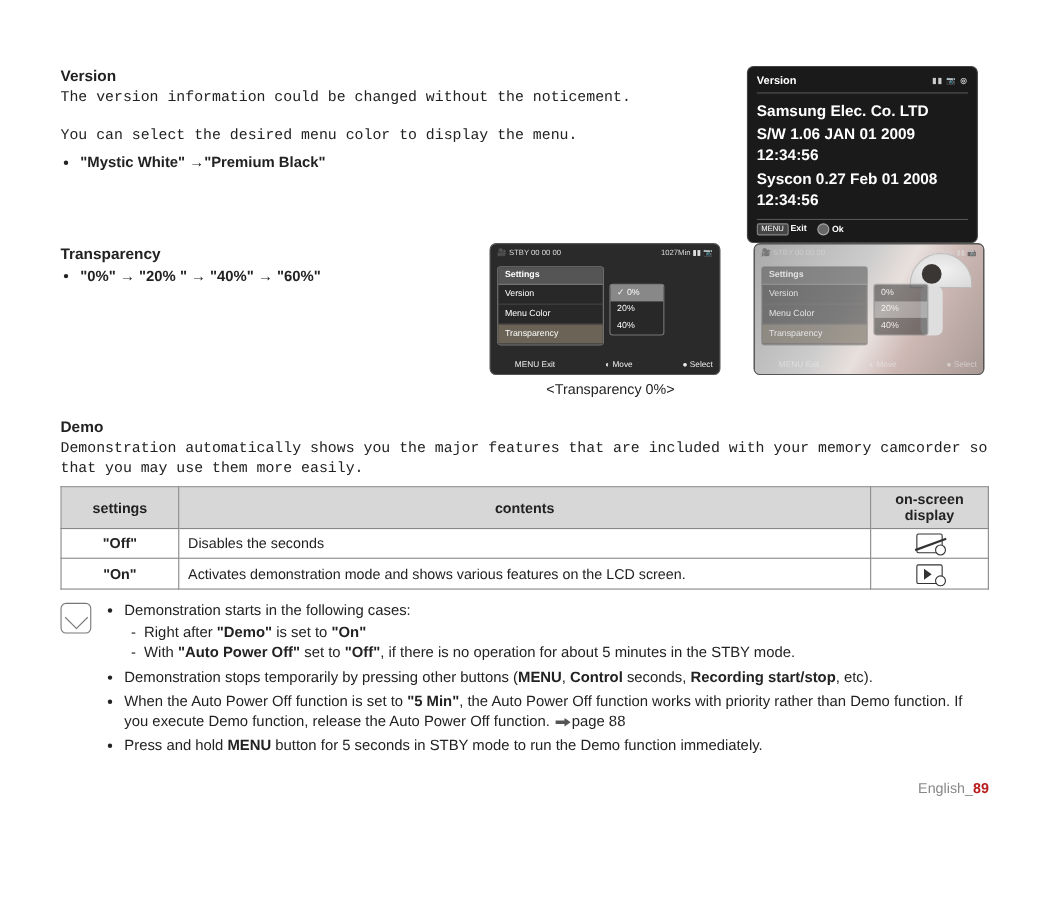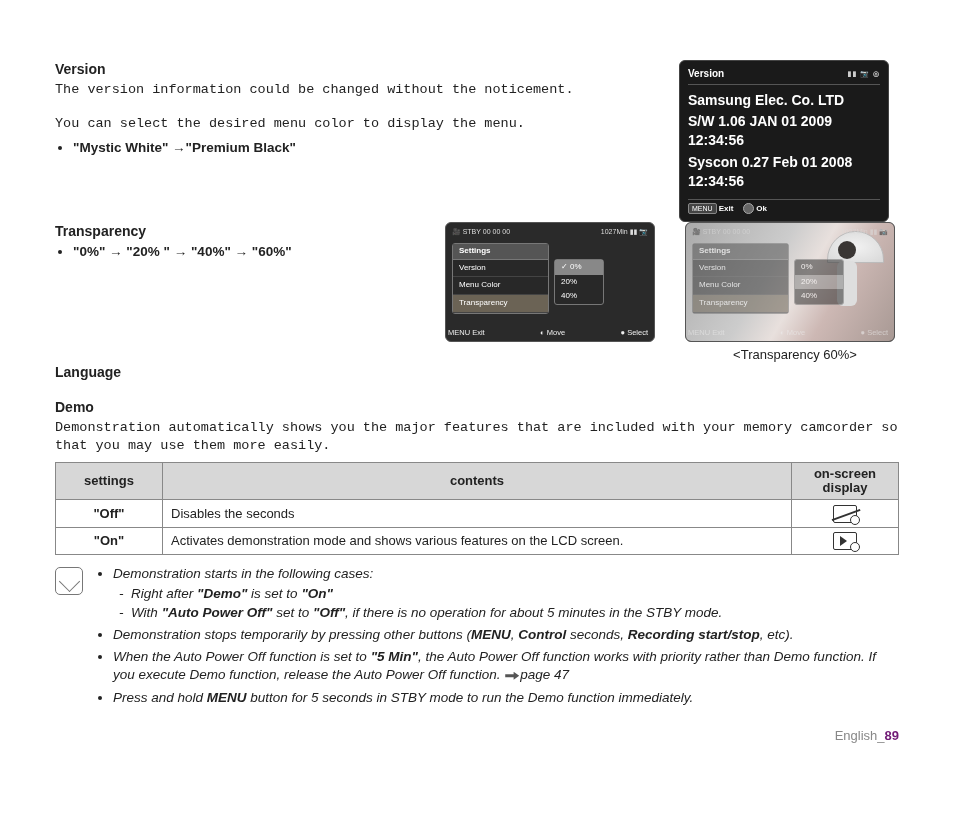--- a/index.html
+++ b/index.html
@@ -87,21 +87,21 @@
     padding:3px 6px; font-size:8px; border-bottom:1px solid #444;
   }
   .lcd2 .menu-box .item.sel { background:#6b6355; }
   .lcd2 .sub-box {
     position:absolute; top:36px; left:108px; width:48px;
     background:rgba(40,40,40,.95); border:1px solid #777; border-radius:3px;
   }
   .lcd2 .sub-box .opt { padding:2px 6px; font-size:8px; }
   .lcd2 .sub-box .opt.sel { background:#888; }
   .lcd2 .footer2 {
-    position:absolute; bottom:3px; left:2px; right:6px;
+    position:absolute; bottom:3px; left:22px; right:6px;
     display:flex; justify-content:space-between; font-size:7.5px; color:#eee;
   }
   .lcd2.faded::before {
     content:""; position:absolute; inset:0;
     background: linear-gradient(120deg,#aaa 0%, #ccc 40%, #e8e0dd 55%, #cdb8b4 70%, #a89994 100%);
     opacity:1;
   }
   .lcd2.faded .person {
     position:absolute; right:20px; top:18px; width:55px; height:80px;
   }
@@ -154,26 +154,26 @@
   .note-icon {
     width:26px; height:26px; border:1.5px solid #777; border-radius:5px;
     display:flex; align-items:center; justify-content:center; flex:0 0 26px;
     margin-top:2px;
   }
   .note-icon .pen {
     width:14px;height:14px;border-left:1.5px solid #777;border-bottom:1.5px solid #777;
     transform:rotate(-45deg);
   }
   .note-list { flex:1; padding-left:18px; margin:0; }
-  .note-list > li { margin-bottom:4px;font-style:italic; }
+  .note-list > li { margin-bottom:4px; }
   .note-list ul { list-style:'-  '; padding-left:18px; margin:2px 0; }
   .arrow { display:inline-block; width:14px; height:8px; background:#555; clip-path:polygon(0 30%,60% 30%,60% 0,100% 50%,60% 100%,60% 70%,0 70%); vertical-align:middle; margin:0 1px; }
 
   .pagefoot { text-align:right; color:#888; font-size:13px; margin-top:12px; }
-  .pagefoot .pn { color:#701a75; font-weight:bold; }
+  .pagefoot .pn { color:#b91c1c; font-weight:bold; }
 </style>
 </head>
 <body>
 
 <div class="row">
   <div class="col">
     <div class="section">
       <h4>Version</h4>
       <p>The version information could be changed without the noticement.</p>
     </div>
@@ -240,20 +240,21 @@
         <div class="opt sel">✓ <span>0%</span></div>
         <div class="opt">20%</div>
         <div class="opt">40%</div>
       </div>
       <div class="footer2">
         <span><span class="badge">MENU</span> <span>Exit</span></span>
         <span>◐ <span>Move</span></span>
         <span>● <span>Select</span></span>
       </div>
     </div>
+    <div class="caption">&lt;Transparency 0%&gt;</div>
   </div>
 
   <div style="flex:0 0 220px">
     <div class="lcd2 faded">
       <div class="umbrella"></div>
       <div class="person">
           <div class="head"></div>
           <div class="body"></div>
         </div>
       <div class="overlay">
@@ -272,26 +273,24 @@
           <div class="opt sel">20%</div>
           <div class="opt">40%</div>
         </div>
         <div class="footer2">
           <span><span class="badge">MENU</span> <span>Exit</span></span>
           <span>◐ <span>Move</span></span>
           <span>● <span>Select</span></span>
         </div>
       </div>
     </div>
-    <div class="caption">&lt;Transparency 60%&gt;</div>
   </div>
 </div>
 
 <div class="section">
-  <h4>Language</h4>
 </div>
 
 <div class="section">
   <h4>Demo</h4>
   <p>Demonstration automatically shows you the major features that are included with your memory camcorder so that you may use them more easily.</p>
 
   <table class="demo">
     <thead>
       <tr>
         <th class="s">settings</th>
@@ -319,21 +318,21 @@
       </div>
     <ul class="note-list">
       <li>
         <span>Demonstration starts in the following cases:</span>
         <ul>
           <li><span>Right after </span><b>"Demo"</b><span> is set to </span><b>"On"</b></li>
           <li><span>With </span><b>"Auto Power Off"</b><span> set to </span><b>"Off"</b><span>, if there is no operation for about 5 minutes in the STBY mode.</span></li>
         </ul>
       </li>
       <li><span>Demonstration stops temporarily by pressing other buttons (</span><b>MENU</b><span>, </span><b>Control</b><span> seconds, </span><b>Recording start/stop</b><span>, etc).</span></li>
-      <li><span>When the Auto Power Off function is set to </span><b>"5 Min"</b><span>, the Auto Power Off function works with priority rather than Demo function. If you execute Demo function, release the Auto Power Off function. </span><span class="arrow"></span><span>page 47</span></li>
+      <li><span>When the Auto Power Off function is set to </span><b>"5 Min"</b><span>, the Auto Power Off function works with priority rather than Demo function. If you execute Demo function, release the Auto Power Off function. </span><span class="arrow"></span><span>page 88</span></li>
       <li><span>Press and hold </span><b>MENU</b><span> button for 5 seconds in STBY mode to run the Demo function immediately.</span></li>
     </ul>
   </div>
 </div>
 
 <div class="pagefoot">
   <span>English_</span><span class="pn">89</span>
 </div>
 
 </body></html>

